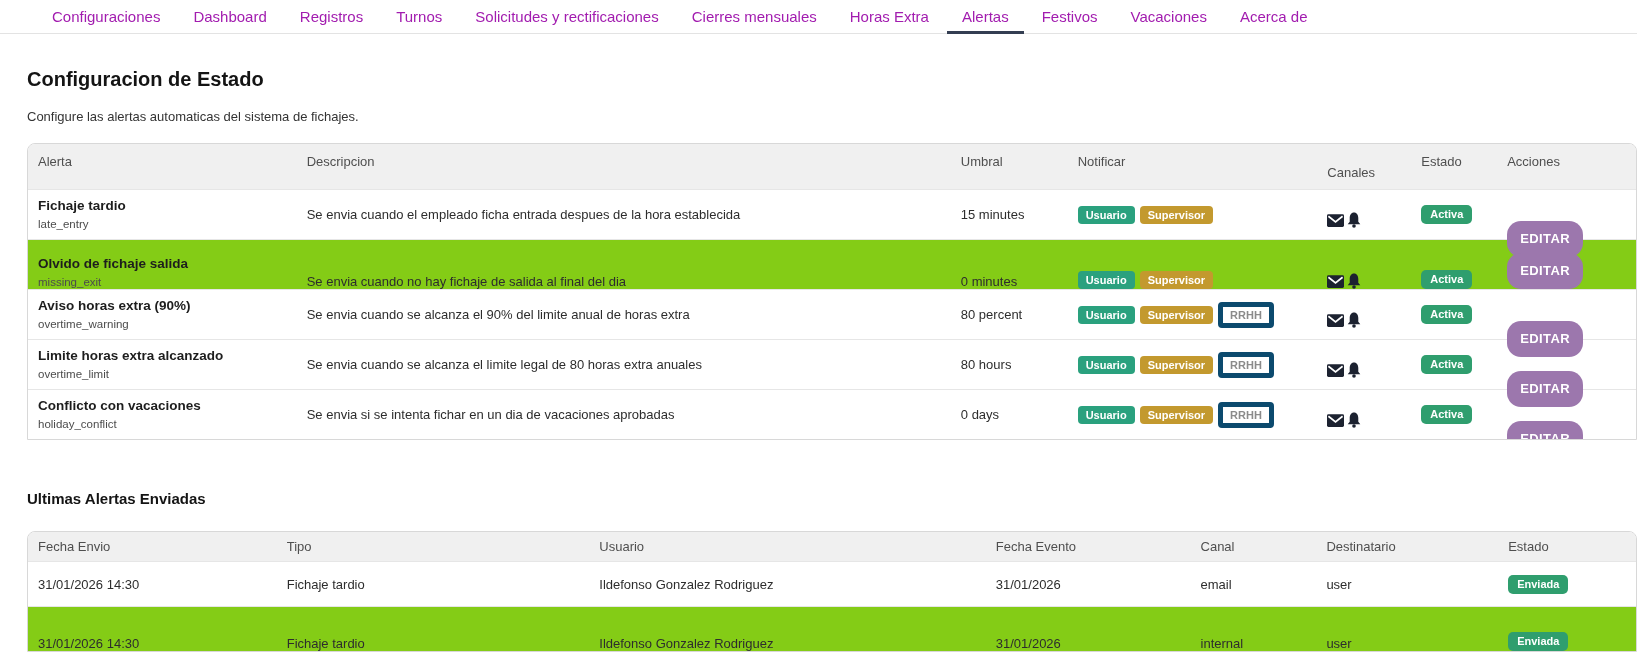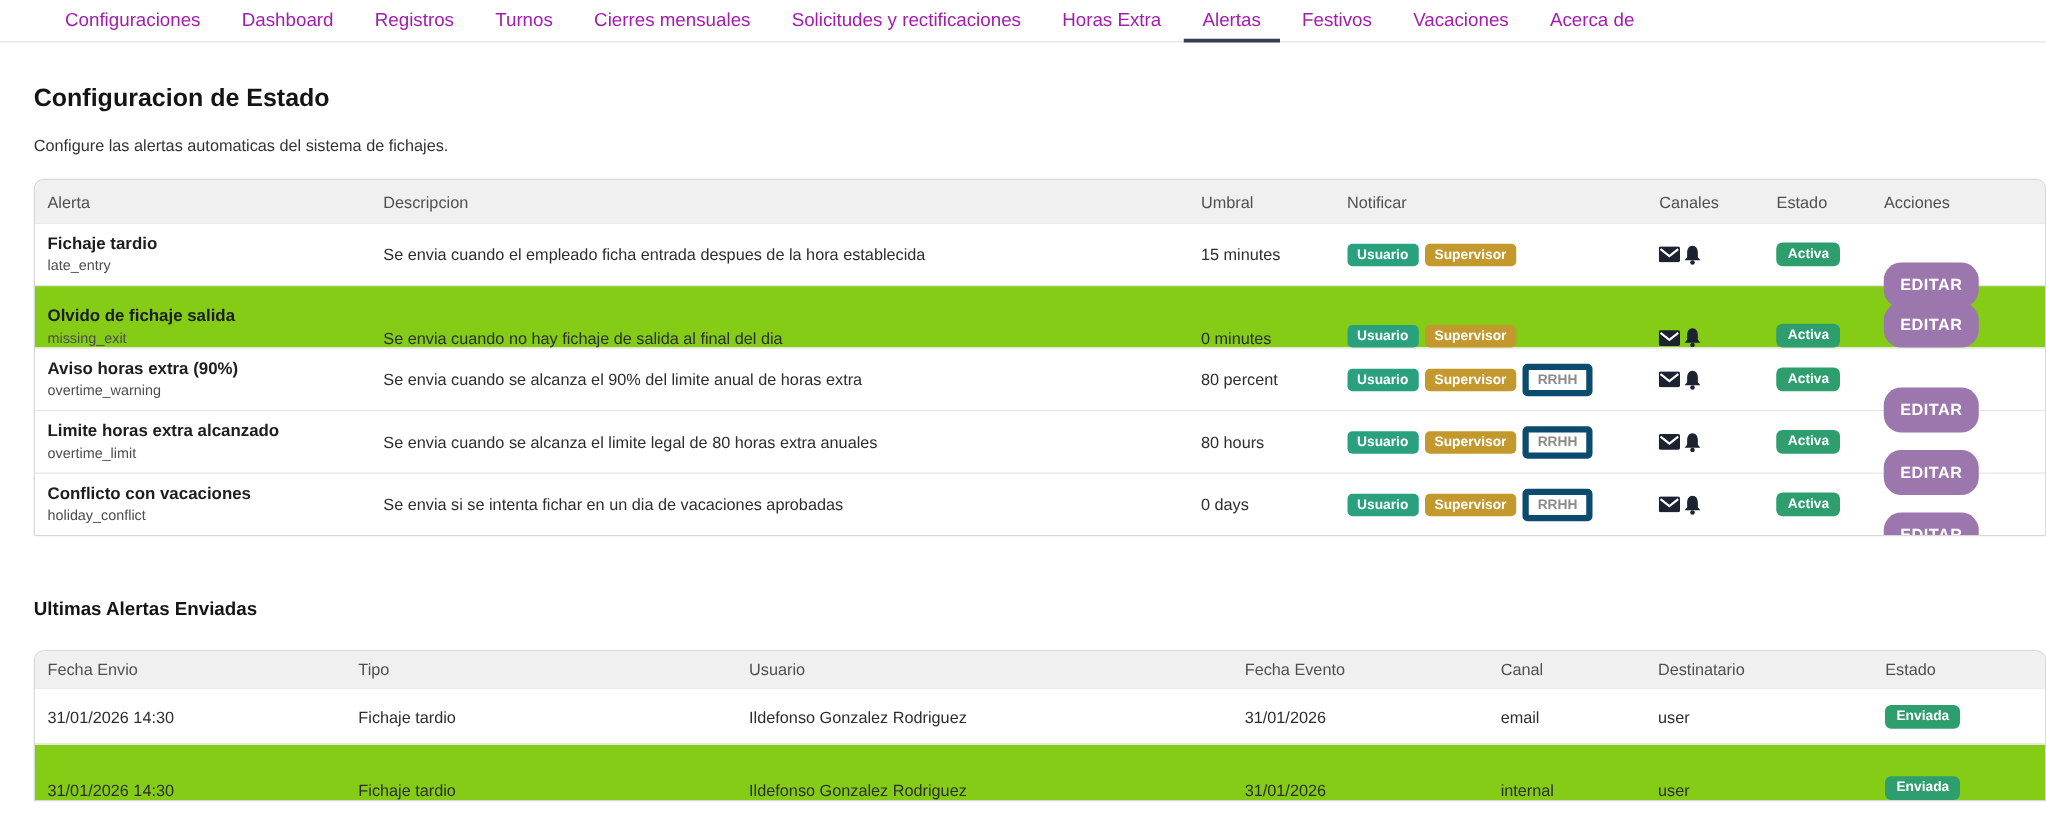--- a/index.html
+++ b/index.html
@@ -42,21 +42,21 @@
   .thead { display:flex; background:#f0f0f0; }
   .th { font-size:13px; color:#4f4f4f; display:flex; align-items:center; padding:0 10px; }
   .trow { display:flex; border-top:1px solid #e6e6e6; background:#fff; }
   .trow.hl { background:#84cc16;align-items:flex-end; }
   .td { display:flex; align-items:center; padding:0 10px; font-size:13px; color:#2d2d2d; }
 
   
   .a .thead .th { height:34px; }
   .a .trow { height:50px; }
   .c0 { width:269px; } .c1 { width:655px; } .c2 { width:117px; }
-  .c3 { width:250px; } .c4 { width:94px; }  .c5 { width:86px; } .c6 { width:139px; }
+  .c3 { width:250px; } .c4 { width:94px;margin-top:11px; }  .c5 { width:86px; } .c6 { width:139px; }
   .td.c0 { flex-direction:column; align-items:flex-start; justify-content:center; }
   .alert-name { font-size:13.5px; font-weight:bold; color:#1d1d1d; line-height:16px; }
   .alert-code { font-size:11.5px; color:#4c4c4c; line-height:13px; margin-top:4px; }
 
   
   .badges { display:flex; gap:5px; align-items:center; }
   .badge {
     font-size:11px; font-weight:bold; color:#fff;
     padding:3px 8px; border-radius:4px; line-height:12px; white-space:nowrap;
   }
@@ -89,23 +89,23 @@
 <nav class="topnav">
 
     <a class="nav-item">Configuraciones</a>
 
     <a class="nav-item">Dashboard</a>
 
     <a class="nav-item">Registros</a>
 
     <a class="nav-item">Turnos</a>
 
+    <a class="nav-item">Solicitudes y rectificaciones</a>
+
     <a class="nav-item">Cierres mensuales</a>
-
-    <a class="nav-item">Solicitudes y rectificaciones</a>
 
     <a class="nav-item">Horas Extra</a>
 
     <a class="nav-item active">Alertas</a>
 
     <a class="nav-item">Festivos</a>
 
     <a class="nav-item">Vacaciones</a>
 
     <a class="nav-item">Acerca de</a>

